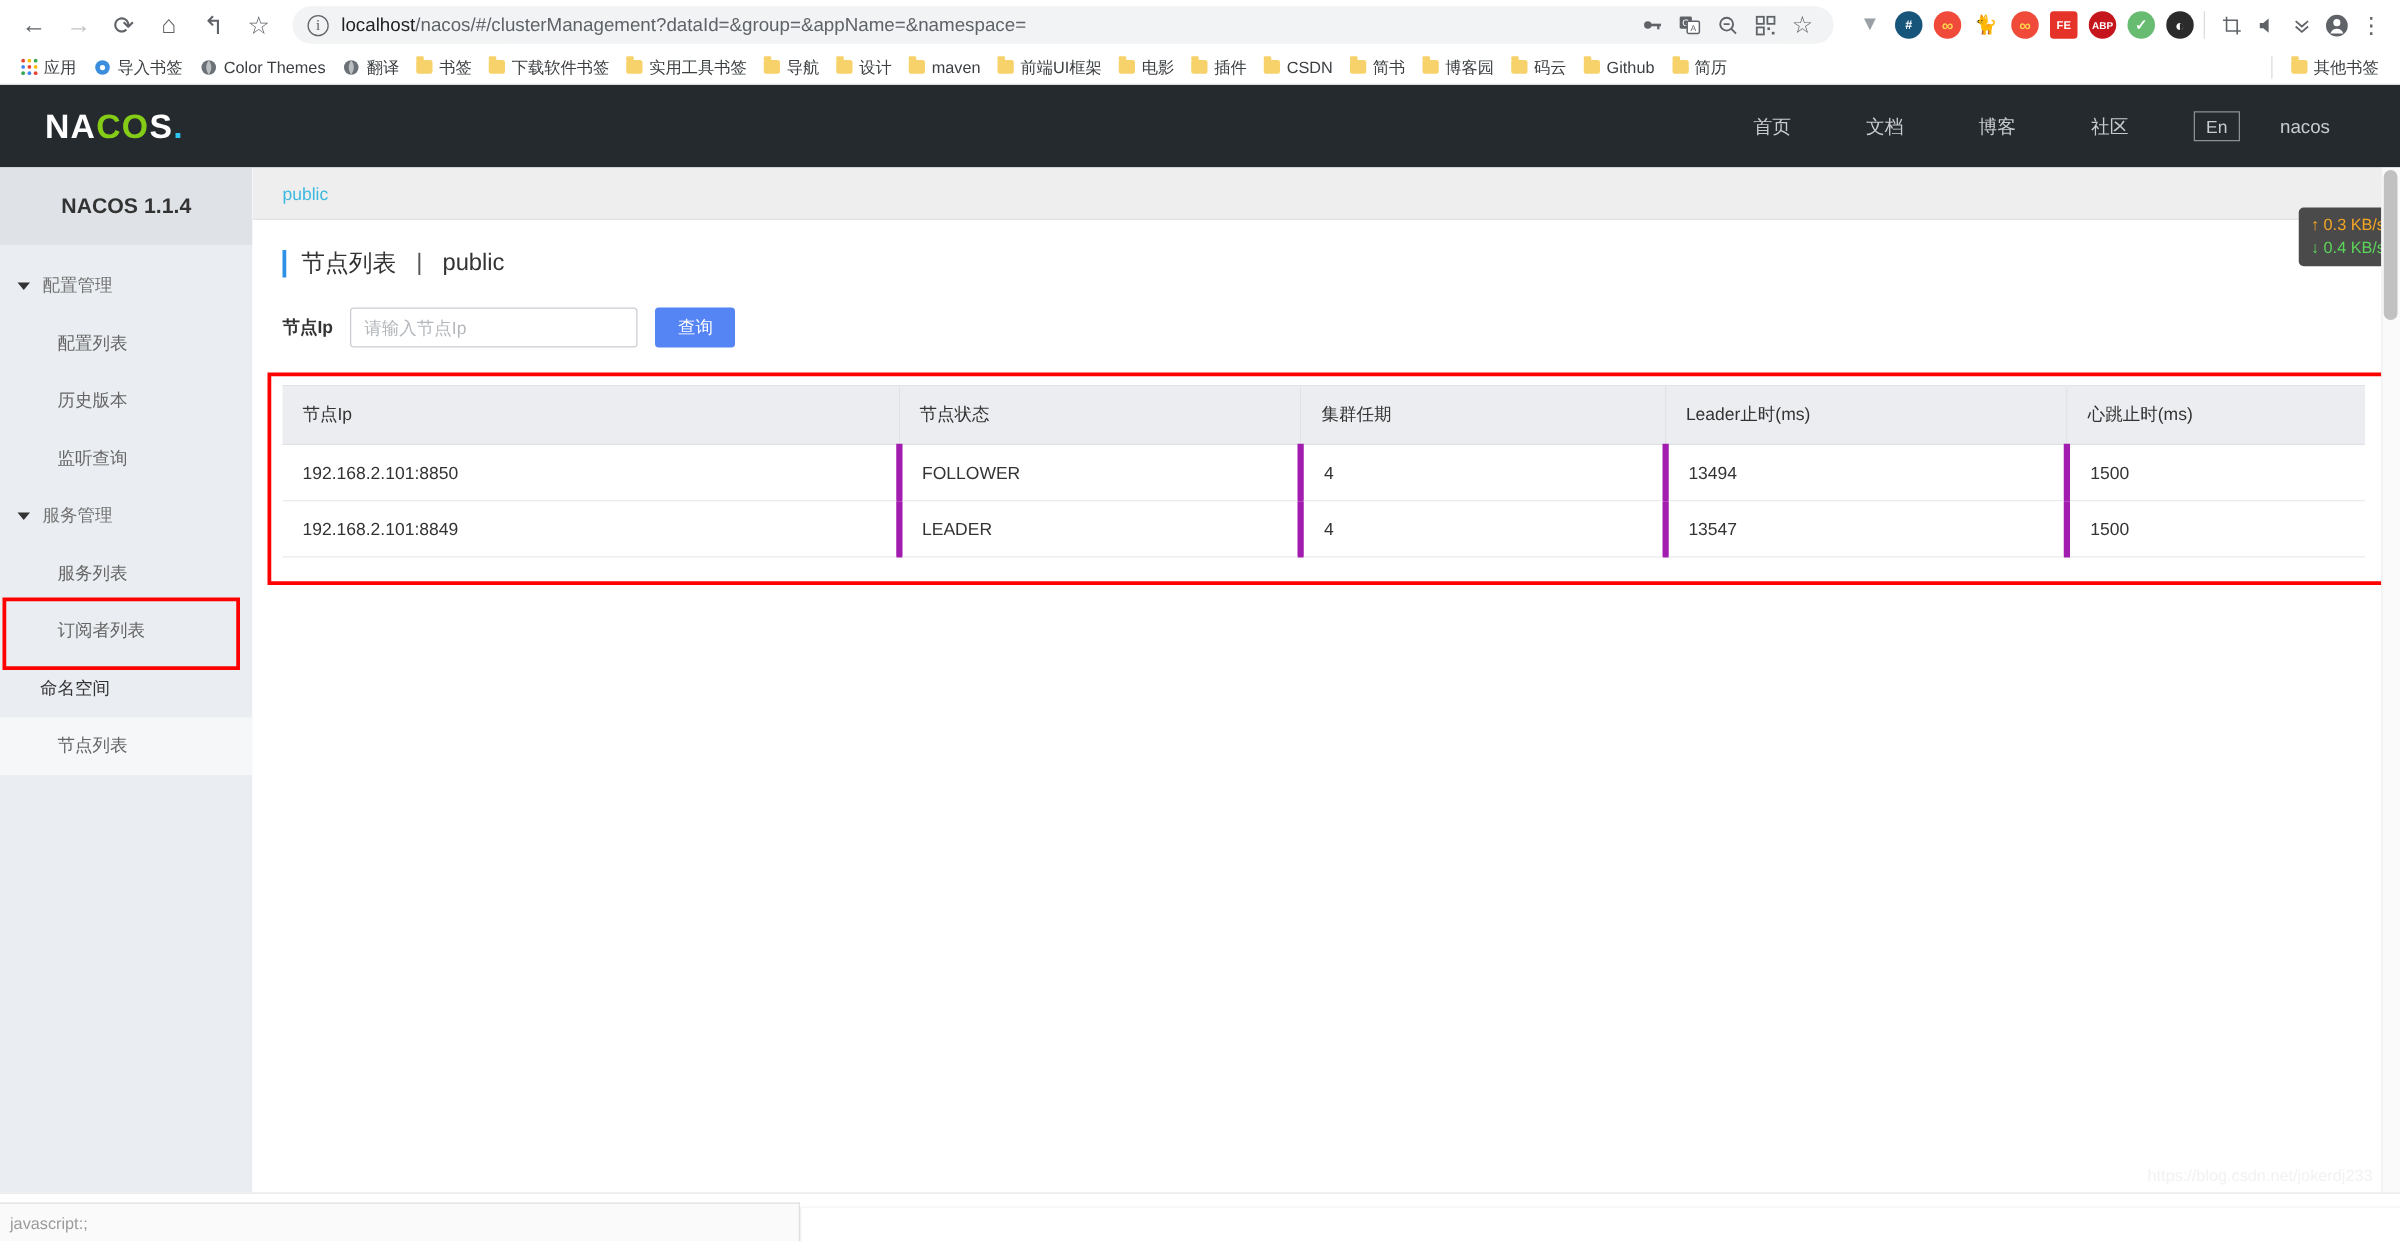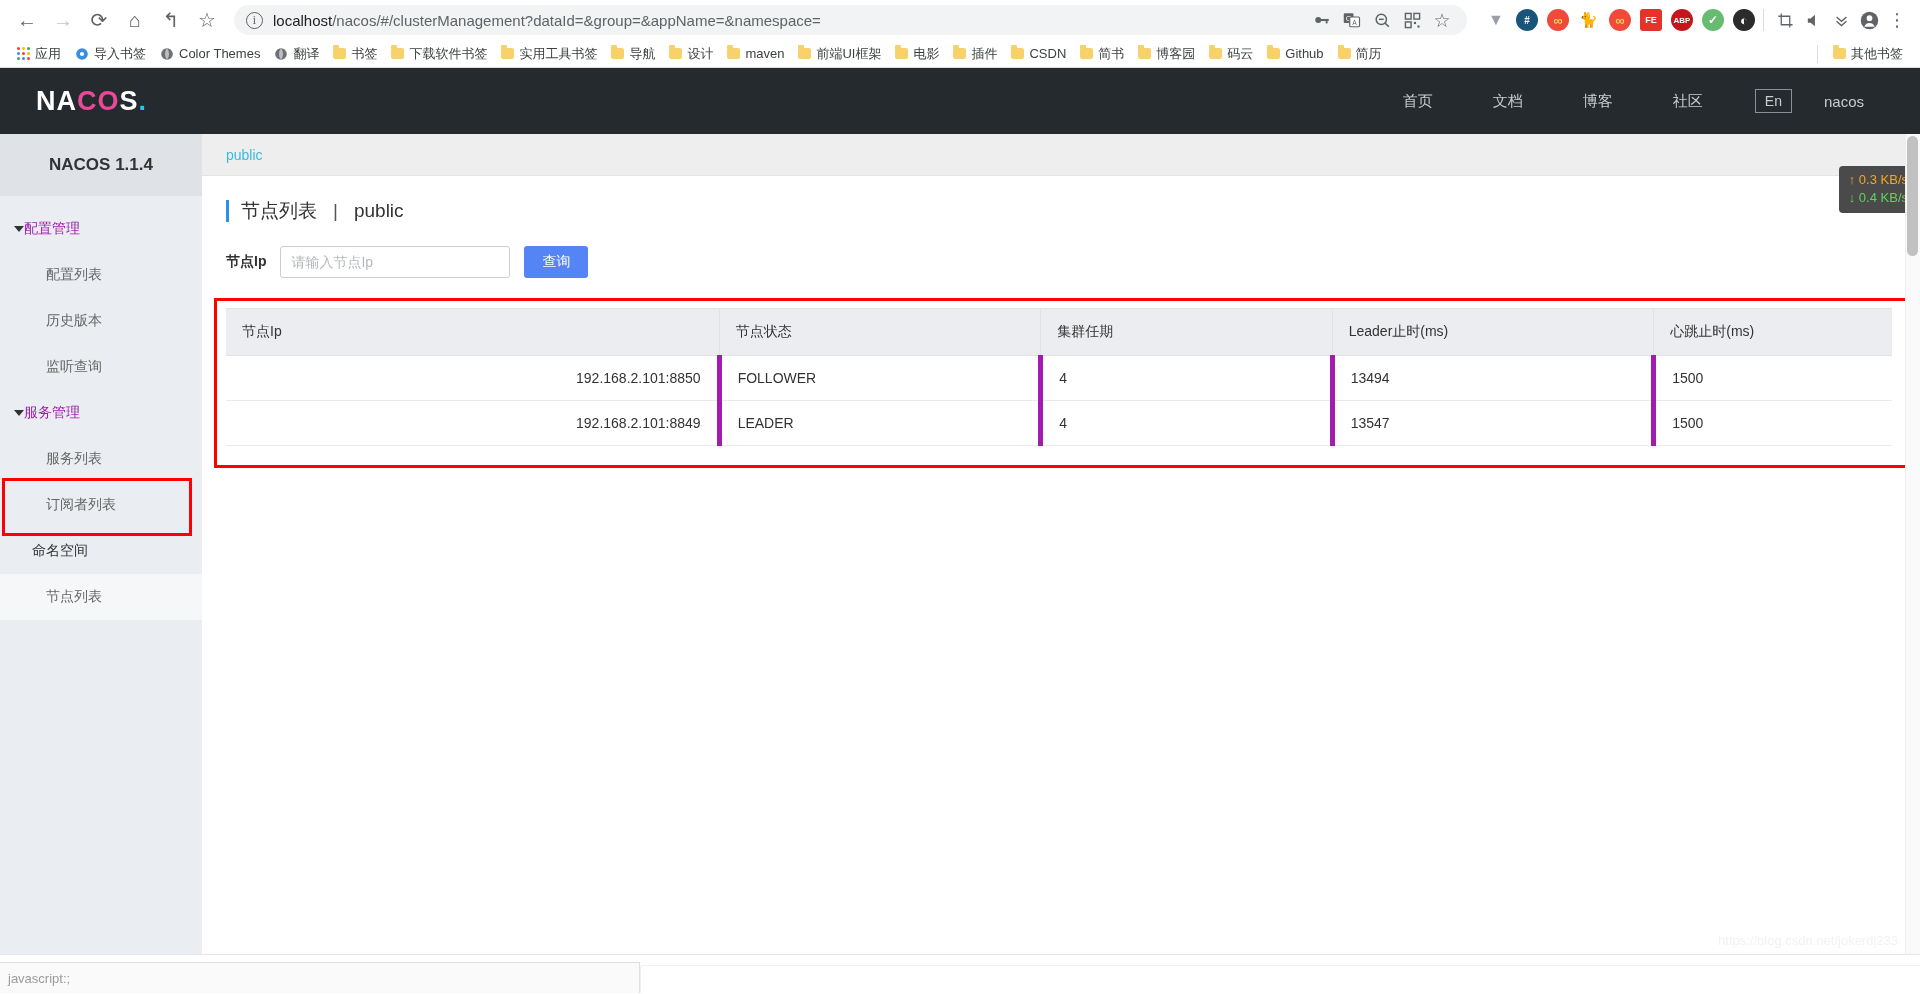--- a/index.html
+++ b/index.html
@@ -63,21 +63,21 @@
   .bm-sep { width:1px; height:18px; background:#dadce0; margin:0 8px; flex:none; }
   .bm-spacer { flex: 1; }
 
   
   .nacos-header {
     height: 66px; background: #252a2f; display: flex; align-items: center;
     padding: 0 36px; color: #fff;
   }
   .logo { font-size: 27px; font-weight: bold; letter-spacing: 1px; display:flex; align-items:center; }
   .logo .c1 { color:#fff; }
-  .logo .c2 { color:#ec4899; }
+  .logo .c2 { color:#84cc16; }
   .logo .dot { color:#2ec4f1; }
   .header-nav { margin-left: auto; display: flex; align-items: center; gap: 0; }
   .header-nav a {
     color: #c8ccd0; font-size: 15px; padding: 0 30px; text-decoration: none;
   }
   .lang-box {
     border: 1px solid #8b9097; color: #c8ccd0; font-size: 14px;
     padding: 3px 9px; margin: 0 22px;
   }
   .user-name { color: #c8ccd0; font-size: 15px; padding-left: 10px; padding-right: 20px;}
@@ -86,22 +86,22 @@
   .app-body { display: flex; height: calc(994px - 40px - 29px - 66px - 39px); }
 
   
   .sidebar { width: 202px; background: #eaedf1; flex: none; position: relative; }
   .sidebar-title {
     height: 62px; display: flex; align-items: center; justify-content: center;
     font-size: 17px; font-weight: bold; color: #333; background: #dfe3e8;
   }
   .menu { padding-top: 10px; }
   .menu-group {
-    display: flex; align-items: center; padding: 14px 0 14px 14px;
-    font-size: 14px; color: #a21caf;
+    display: flex; align-items: center; gap: 10px; padding: 14px 0 14px 14px;
+    font-size: 14px; color: #737373;
   }
   .caret {
     width: 0; height: 0; border-left: 5px solid transparent; border-right: 5px solid transparent;
     border-top: 6px solid #333; flex:none;
   }
   .menu-item {
     padding: 14px 0 14px 46px; font-size: 14px; color: #666;
   }
   .menu-item.nested-flat { padding-left: 32px; color:#333; }
   .menu-item.active { background: #f5f7f9; }
@@ -147,21 +147,21 @@
   thead th {
     background: #ebedf0; text-align: left; font-weight: normal; font-size: 14px;
     color: #333; padding: 14px 16px; border: 1px solid #e0e2e5; border-left:none; border-right:none;
   }
   thead th + th { border-left: 1px solid #e0e2e5; }
   tbody td {
     font-size: 14px; color: #333; padding: 14px 16px;
     border-bottom: 1px solid #e8eaec; border-left: 5px solid #a21caf;
     background: #fff;
   }
-  tbody td:first-child { border-left: none; text-align: right; }
+  tbody td:first-child { border-left: none; }
   .col-ip { width: 29.6%; }
   .col-status { width: 19.3%; }
   .col-term { width: 17.5%; }
   .col-leader { width: 19.3%; }
   .col-heart { width: 14.3%; }
 
   .table-hl {
     position: absolute; border: 3px solid #fe0000; pointer-events: none;
     left: -12px; top: -10px; right: -28px; bottom: -22px;
   }

